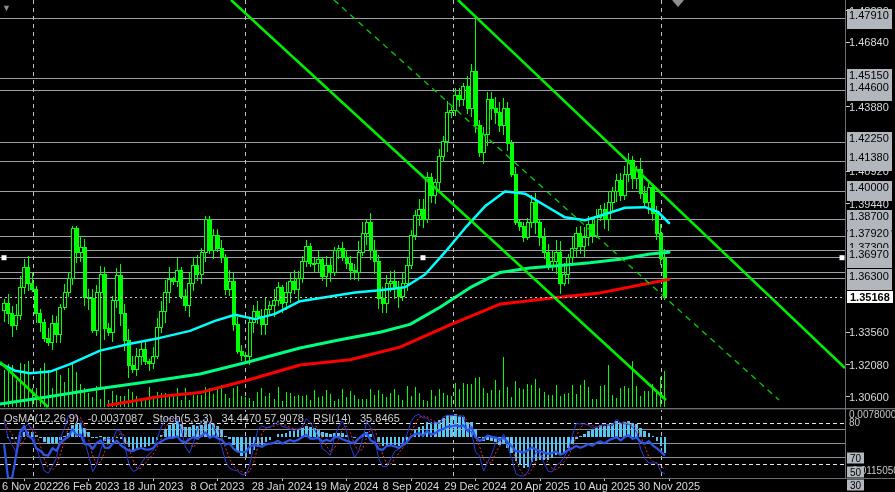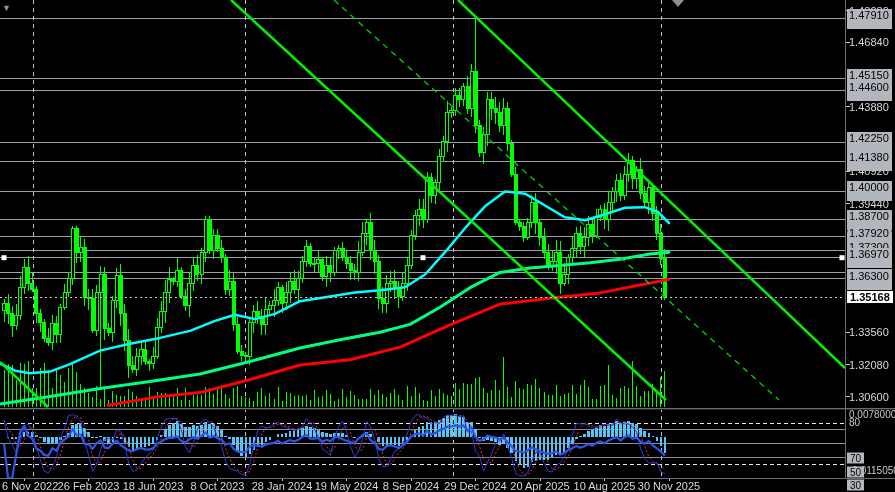--- a/index.html
+++ b/index.html
@@ -784,20 +784,28 @@
       </g>
       <g clip-path="url(#panelClip)">
         <path d="M4.0 443.6 L8.0 478.0 L12.1 478.0 L16.1 455.5 L20.1 432.3 L24.2 425.8 L28.2 435.8 L32.2 438.7 L36.2 448.3 L40.3 450.8 L44.3 454.8 L48.3 455.6 L52.4 448.1 L56.4 450.8 L60.4 442.9 L64.5 439.4 L68.5 436.5 L72.5 429.2 L76.5 435.2 L80.6 434.5 L84.6 444.1 L88.6 444.3 L92.7 449.0 L96.7 442.9 L100.7 440.5 L104.8 447.6 L108.8 448.1 L112.8 443.6 L116.8 440.6 L120.9 445.3 L124.9 448.1 L128.9 450.6 L133.0 450.9 L137.0 449.1 L141.0 448.0 L145.1 449.4 L149.1 449.6 L153.1 448.3 L157.1 443.8 L161.2 441.6 L165.2 439.1 L169.2 437.6 L173.3 437.8 L177.3 436.4 L181.3 441.1 L185.4 442.5 L189.4 439.4 L193.4 437.1 L197.4 438.7 L201.5 435.9 L205.5 432.3 L209.5 437.7 L213.6 436.0 L217.6 438.2 L221.6 439.7 L225.7 444.5 L229.7 443.3 L233.7 448.8 L237.7 451.6 L241.8 452.0 L245.8 452.1 L249.8 446.6 L253.9 445.0 L257.9 445.6 L261.9 446.8 L265.9 444.3 L270.0 443.6 L274.0 442.9 L278.0 440.8 L282.1 443.5 L286.1 441.7 L290.1 439.9 L294.2 441.6 L298.2 439.8 L302.2 437.0 L306.3 434.8 L310.3 438.6 L314.3 438.6 L318.3 437.9 L322.4 441.8 L326.4 439.8 L330.4 441.2 L334.5 437.4 L338.5 437.0 L342.5 439.2 L346.6 440.7 L350.6 442.3 L354.6 442.8 L358.6 438.6 L362.7 435.1 L366.7 433.4 L370.7 440.4 L374.8 442.7 L378.8 449.1 L382.8 449.8 L386.9 445.8 L390.9 445.3 L394.9 446.5 L398.9 448.1 L403.0 445.2 L407.0 441.7 L411.0 436.7 L415.1 434.1 L419.1 433.3 L423.1 435.8 L427.2 430.7 L431.2 434.6 L435.2 433.1 L439.2 430.4 L443.3 429.0 L447.3 426.7 L451.3 426.5 L455.4 425.4 L459.4 426.4 L463.4 425.4 L467.5 430.6 L471.5 427.3 L475.5 437.3 L479.5 441.0 L483.6 439.0 L487.6 435.5 L491.6 436.8 L495.7 437.5 L499.7 439.5 L503.7 437.5 L507.8 442.6 L511.8 446.4 L515.8 451.2 L519.8 451.6 L523.9 452.6 L527.9 450.2 L531.9 447.4 L536.0 449.5 L540.0 451.1 L544.0 452.6 L548.1 453.8 L552.1 453.1 L556.1 451.5 L560.1 454.7 L564.2 453.0 L568.2 449.9 L572.2 448.4 L576.3 445.9 L580.3 447.7 L584.3 446.2 L588.4 444.0 L592.4 445.7 L596.4 442.8 L600.4 441.4 L604.5 443.3 L608.5 440.5 L612.5 438.8 L616.6 437.2 L620.6 440.3 L624.6 437.1 L628.7 435.3 L632.7 438.8 L636.7 437.6 L640.7 442.1 L644.8 443.6 L648.8 441.1 L652.8 445.5 L656.9 448.4 L660.9 451.6 L664.9 455.6" fill="none" stroke="#2F55E8" stroke-width="2.2" stroke-linejoin="round"></path>
       </g>
     </svg>
 
   <span class="drop-tri">▼</span>
 
   <div class="shift-tri"></div>
 
+  <div class="ind-header">
+    <span>OsMA(12,26,9)</span>
+    <span>-0.0037087</span>
+    <span>Stoch(5,3,3)</span>
+    <span>34.4470 57.9078</span>
+    <span>RSI(14)</span>
+    <span>35.8465</span>
+  </div>
 
   <div class="sep-h" style="top:408px;height:1px;background:#6A6E74;"></div>
   <div class="sep-h" style="top:409px;height:1px;background:#24262A;"></div>
   <div class="sep-h" style="top:478px;height:1px;background:#6A6E74;"></div>
   <div class="sep-v" style="left:845px;height:478px;width:1px;background:#6A6E74;"></div>
 
   <div id="price-axis">
       <div class="px-label" style="top: 10.5px;">1.48280</div>
       <div class="px-label" style="top: 41.9754px;">1.46840</div>
       <div class="px-label" style="top: 106.675px;">1.43880</div>

